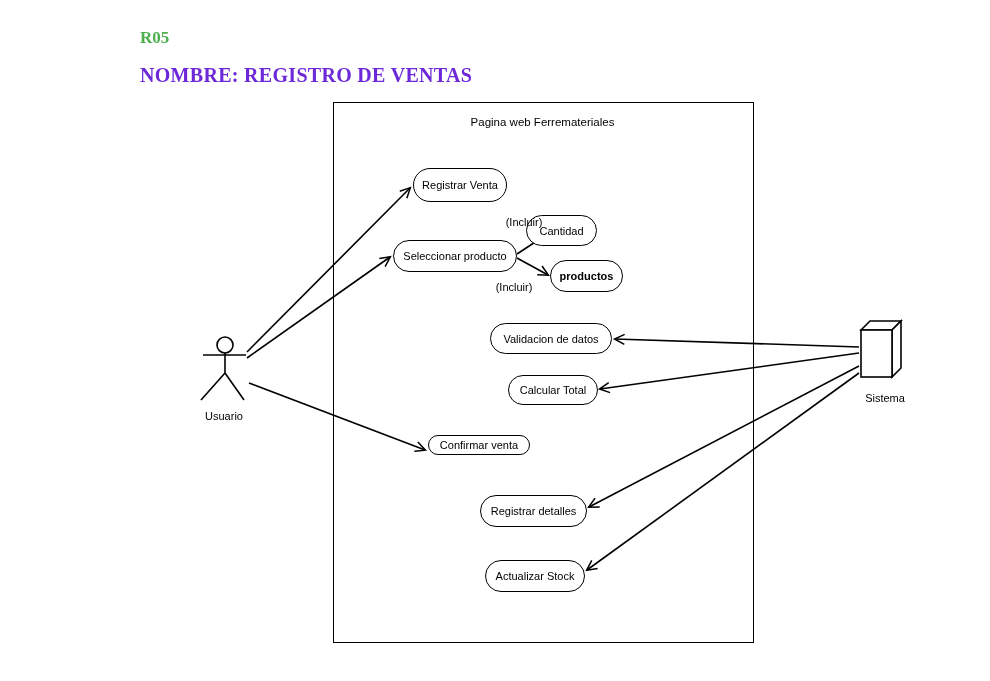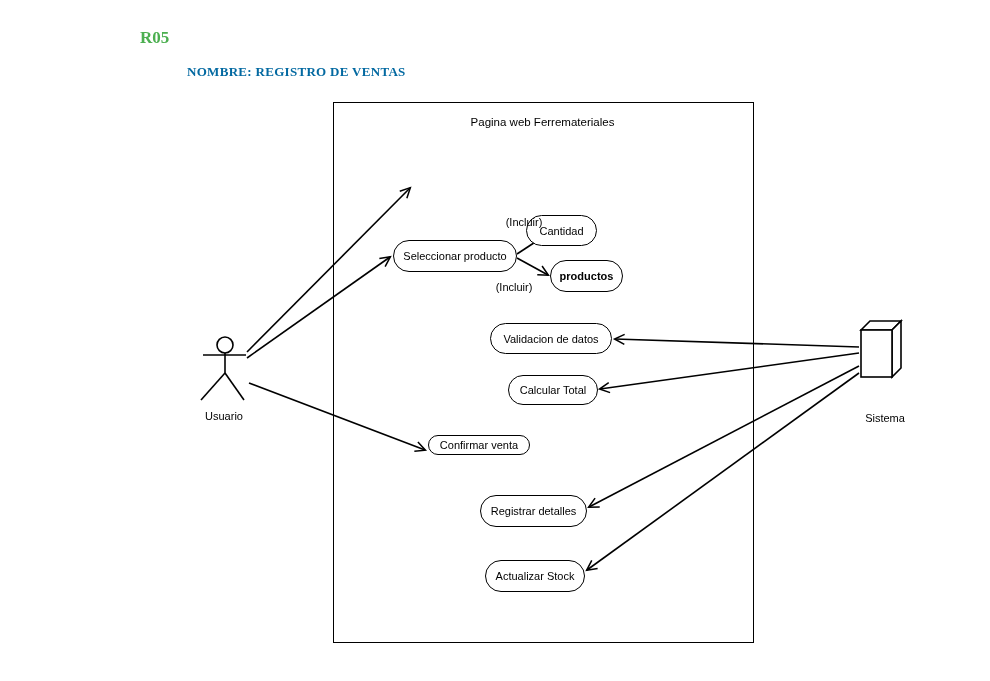--- a/index.html
+++ b/index.html
@@ -11,23 +11,22 @@
     overflow:hidden;
   }
   .header-code{
     position:absolute;left:140px;top:28px;
     font-family:"Liberation Serif", serif;
     font-weight:bold;font-size:17px;color:#4CAF50;
   }
   .header-title{
     position:absolute;left:140px;top:64px;
     font-family:"Liberation Serif", serif;
-    font-weight:bold;font-size:13px;color:#0369a1;
+    font-weight:bold;font-size:20px;color:#6d28d9;
     letter-spacing:0.3px;
-    margin-left:47px;
   }
   .boundary{
     position:absolute;left:333px;top:102px;width:419px;height:539px;
     border:1.6px solid #000;background:transparent;z-index:1;
   }
   .boundary-title{
     position:absolute;left:333px;top:116px;width:419px;
     text-align:center;font-size:11.5px;color:#000;z-index:3;
   }
   svg.wires{position:absolute;left:0;top:0;z-index:2;}
@@ -88,28 +87,29 @@
       <line x1="225" y1="373" x2="244" y2="400"></line>
     </g>
 
     <g stroke="#000" stroke-width="1.6" fill="#ffffff">
       <path d="M861,330 L870,321 L901,321 L892,330 Z"></path>
       <path d="M892,330 L901,321 L901,368 L892,377 Z"></path>
       <rect x="861" y="330" width="31" height="47"></rect>
     </g>
   </svg>
 
+  <div class="usecase" style="left:413px;top:168px;width:94px;height:34px;">Registrar Venta</div>
   <div class="usecase" style="left:393px;top:240px;width:124px;height:32px;">Seleccionar producto</div>
   <div class="usecase" style="left:526px;top:215px;width:71px;height:31px;">Cantidad</div>
   <div class="usecase" style="left:550px;top:260px;width:73px;height:32px;font-weight:bold;">productos</div>
   <div class="usecase" style="left:490px;top:323px;width:122px;height:31px;">Validacion de datos</div>
   <div class="usecase" style="left:508px;top:375px;width:90px;height:30px;">Calcular Total</div>
   <div class="usecase" style="left:428px;top:435px;width:102px;height:20px;">Confirmar venta</div>
   <div class="usecase" style="left:485px;top:560px;width:100px;height:32px;">Actualizar Stock</div>
   <div class="usecase" style="left:480px;top:495px;width:107px;height:32px;">Registrar detalles</div>
 
   <div class="floating-label" style="left:500px;top:216px;width:48px;">(Incluir)</div>
   <div class="floating-label" style="left:490px;top:281px;width:48px;">(Incluir)</div>
 
   <div class="floating-label" style="left:196px;top:410px;width:56px;">Usuario</div>
-  <div class="floating-label" style="left:855px;top:392px;width:60px;margin-top:20px;">Sistema</div>
+  <div class="floating-label" style="left:855px;top:392px;width:60px;">Sistema</div>
 
 </div>
 
 </body></html>

